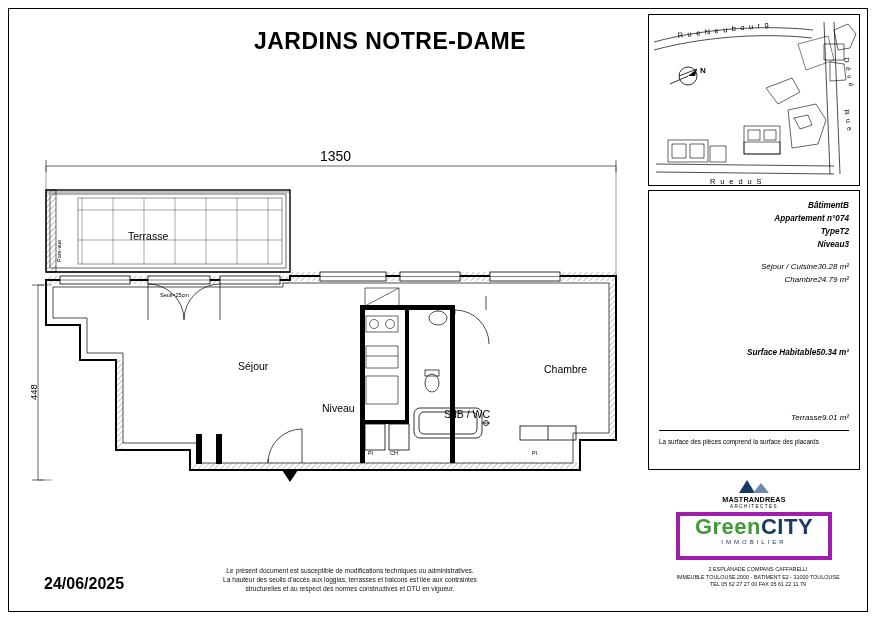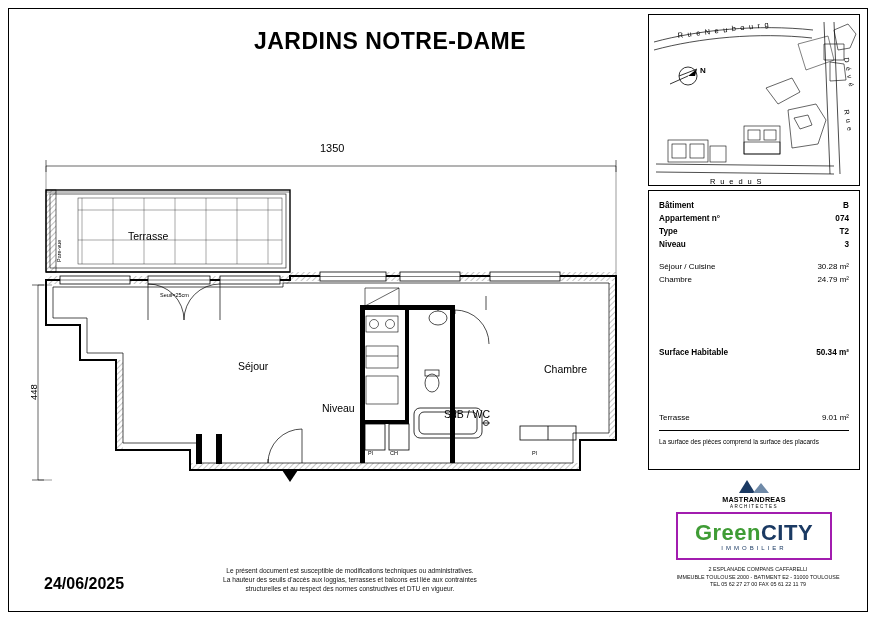--- a/index.html
+++ b/index.html
@@ -24,34 +24,34 @@
 
   
   .rightcol{position:absolute;left:648px;top:14px;width:212px;}
 
   
   .locmap{position:relative;width:212px;height:172px;border-bottom:0;overflow:hidden;}
   .locmap svg{position:absolute;left:0;top:0;}
 
   
   .infobox{position:absolute;left:648px;top:190px;width:212px;height:280px;border:1px solid #000;box-sizing:border-box;padding:8px 10px 0 10px;font-size:8px;}
-  .infobox .row{display:flex;justify-content:space-between;line-height:13px;}
+  .infobox .row{display:flex;justify-content:flex-end;line-height:13px;font-style:italic;}
   .infobox .row.bold{font-weight:bold;font-size:8.2px;}
   .infobox .gap{height:9px;}
   .infobox .rule{height:1px;background:#000;margin:6px 0 6px 0;}
   .infobox .note{font-size:6.4px;line-height:9px;margin-top:6px;}
 
   
   .arch{position:absolute;left:700px;top:478px;width:108px;text-align:center;}
   .arch .mark{display:block;margin:0 auto 1px auto;}
   .arch .nm{font-size:7.2px;font-weight:bold;letter-spacing:.2px;}
   .arch .sub{font-size:4.6px;letter-spacing:1.4px;}
 
   
-  .gc{position:absolute;left:676px;top:512px;width:156px;height:48px;border:2px solid #a21caf;box-sizing:border-box;display:flex;align-items:center;justify-content:center;}
+  .gc{position:absolute;left:676px;top:512px;width:156px;height:48px;border:4px solid #a21caf;box-sizing:border-box;display:flex;justify-content:center;}
   .gc .gtext{font-size:22px;font-weight:bold;letter-spacing:.5px;line-height:22px;}
   .gc .g1{color:#3f9c35;}
   .gc .g2{color:#1b3a63;}
   .gc .gsub{font-size:6px;letter-spacing:3px;color:#1b3a63;text-align:center;margin-top:1px;}
   .gcaddr{position:absolute;left:660px;top:566px;width:196px;text-align:center;font-size:5.4px;line-height:7.6px;color:#111;}
 
   
   .plan{position:absolute;left:20px;top:120px;width:620px;height:400px;}
   .plan svg{position:absolute;left:0;top:0;}
 
@@ -352,17 +352,17 @@
     <div class="lbl big" style="left:302px;top:282px;">Niveau</div>
     <div class="lbl big" style="left:400px;top:288px;padding-left:24px;">SdB / WC</div>
     <div class="lbl big" style="left:524px;top:243px;">Chambre</div>
 
     <div class="lbl tiny vert" style="left:36px;top:142px;">Pare-vue</div>
     <div class="lbl tiny" style="left:140px;top:172px;">Seuil=25cm</div>
     <div class="lbl tiny" style="left:348px;top:330px;">Pl</div>
     <div class="lbl tiny" style="left:370px;top:330px;">CH</div>
     <div class="lbl tiny" style="left:512px;top:330px;">Pl</div>
 
-    <div class="lbl" style="left:300px;top:22px;font-size:11px;text-align:right;">1350</div>
+    <div class="lbl" style="left:300px;top:28px;font-size:14px;text-align:right;">1350</div>
     <div class="lbl vert" style="left:8px;top:280px;font-size:9.5px;">448</div>
   </div>
 
 </div>
 
 </body></html>

